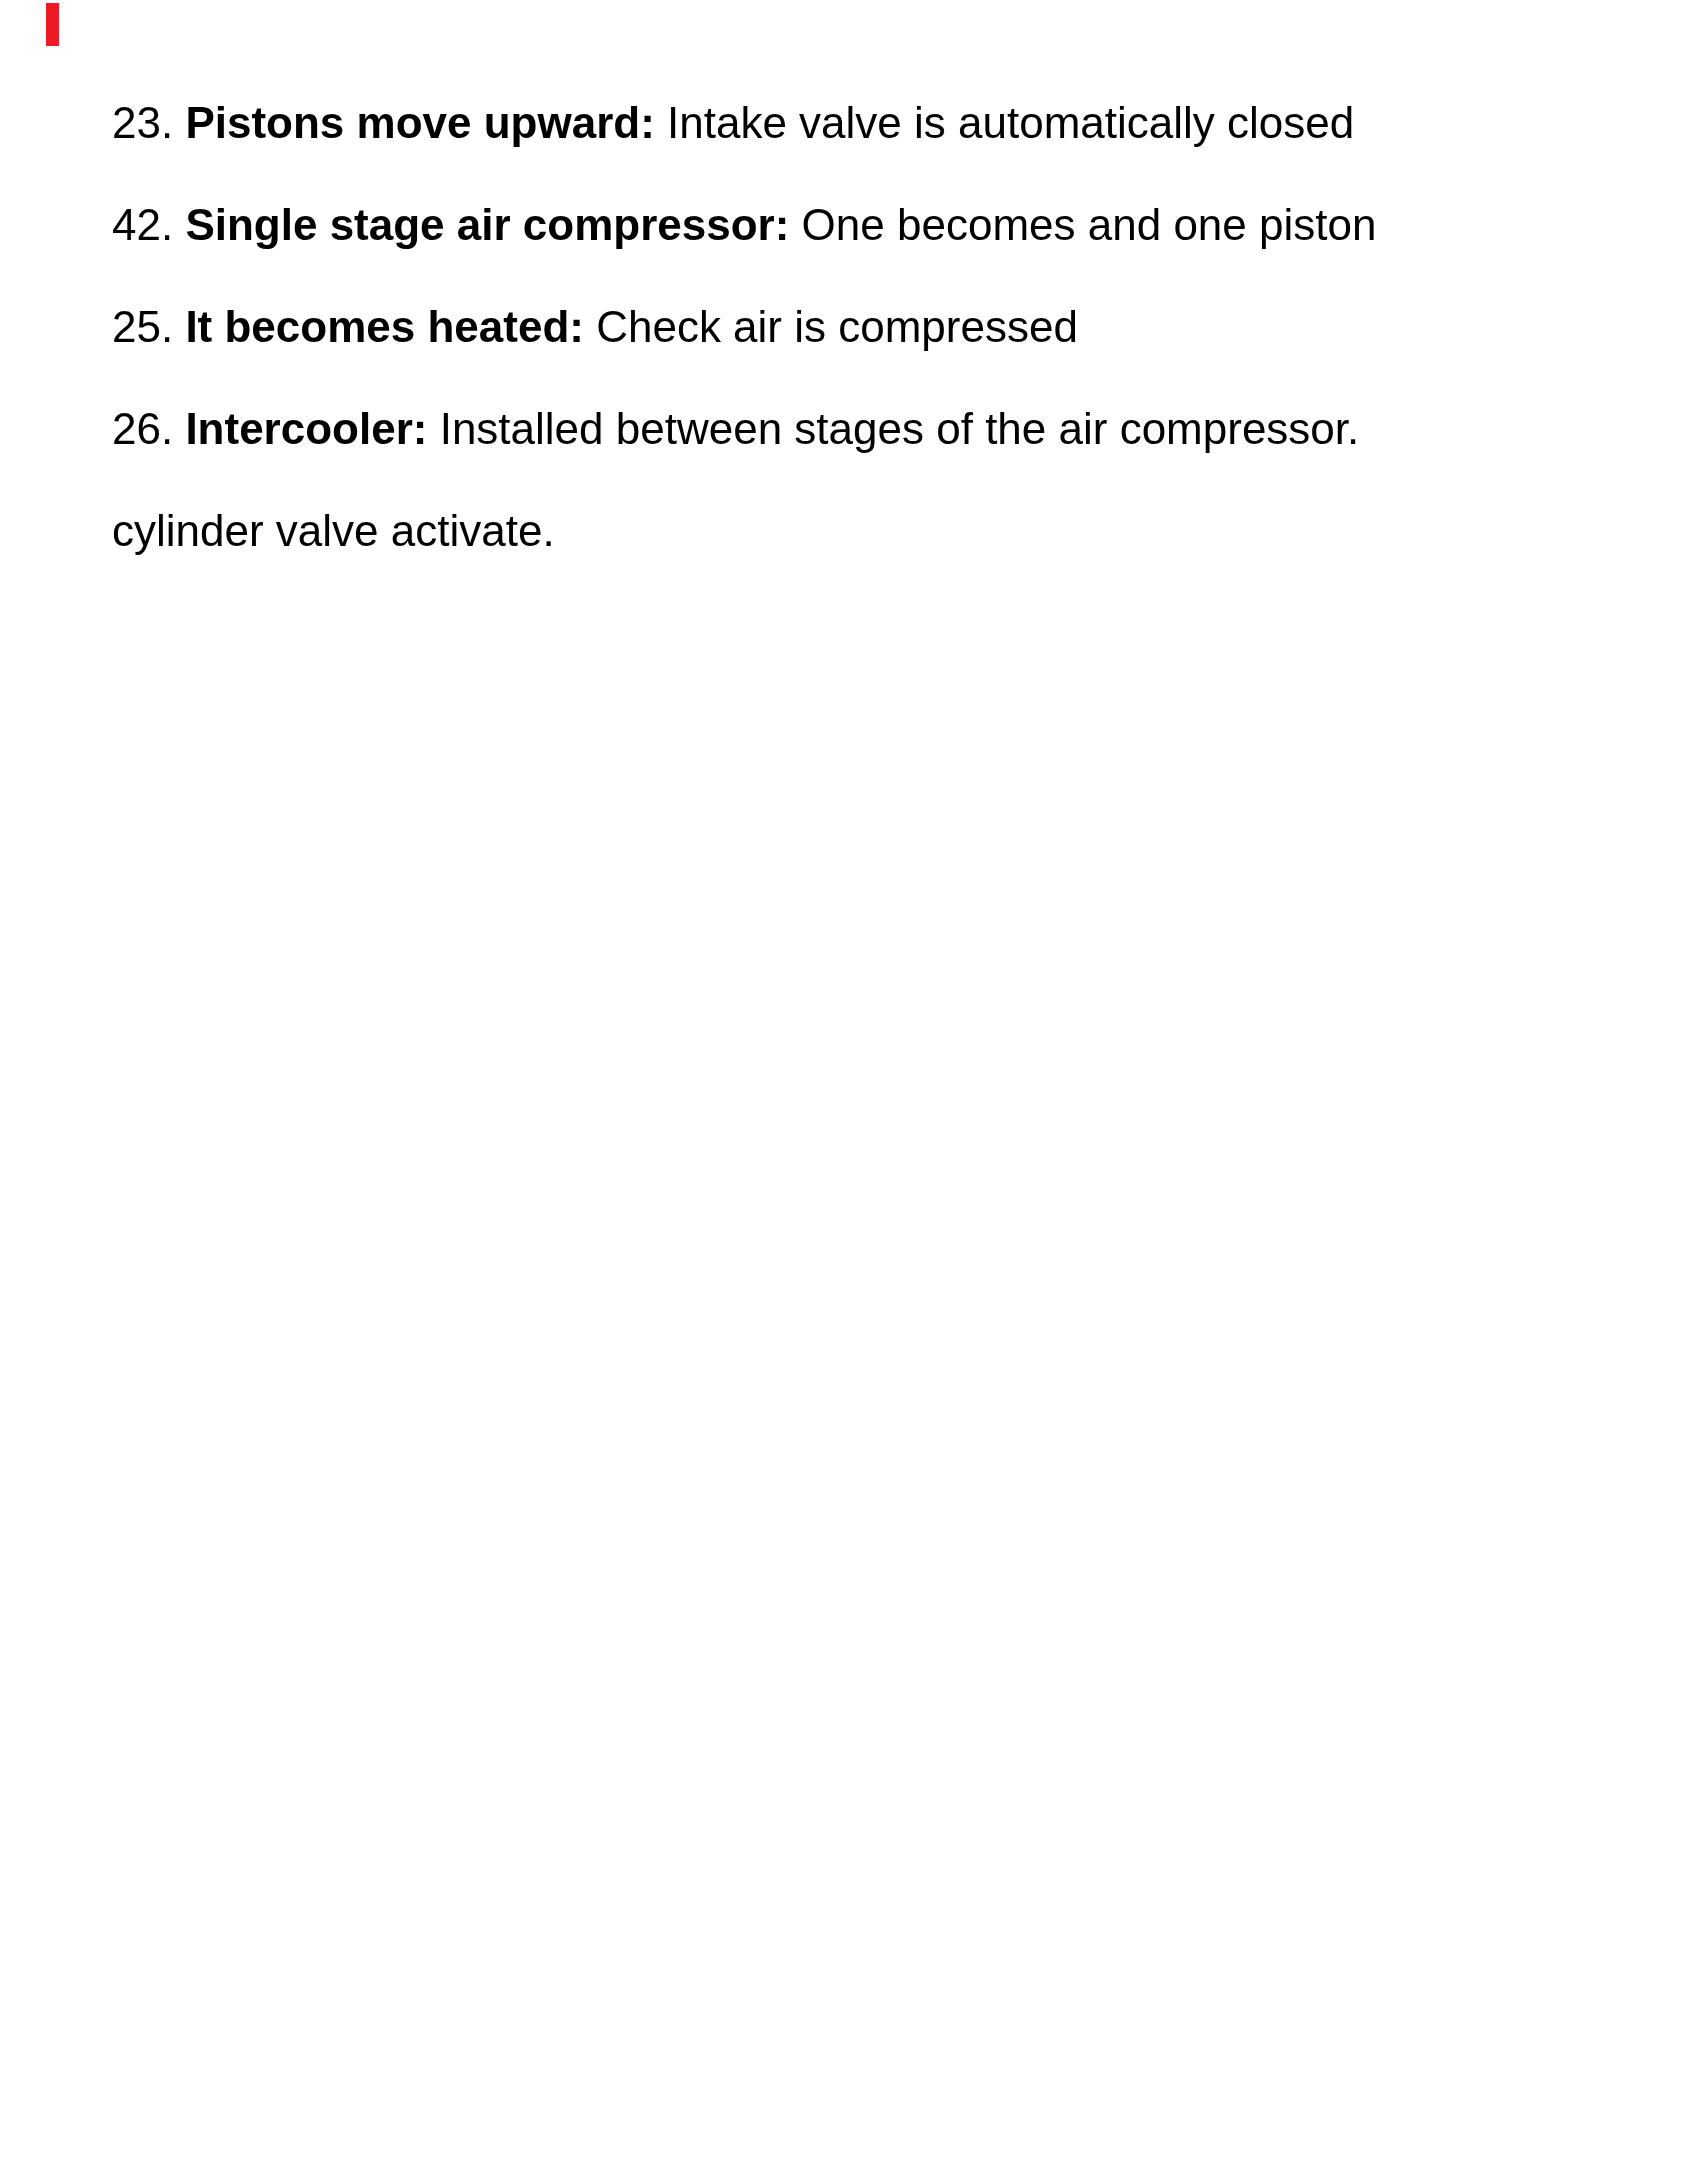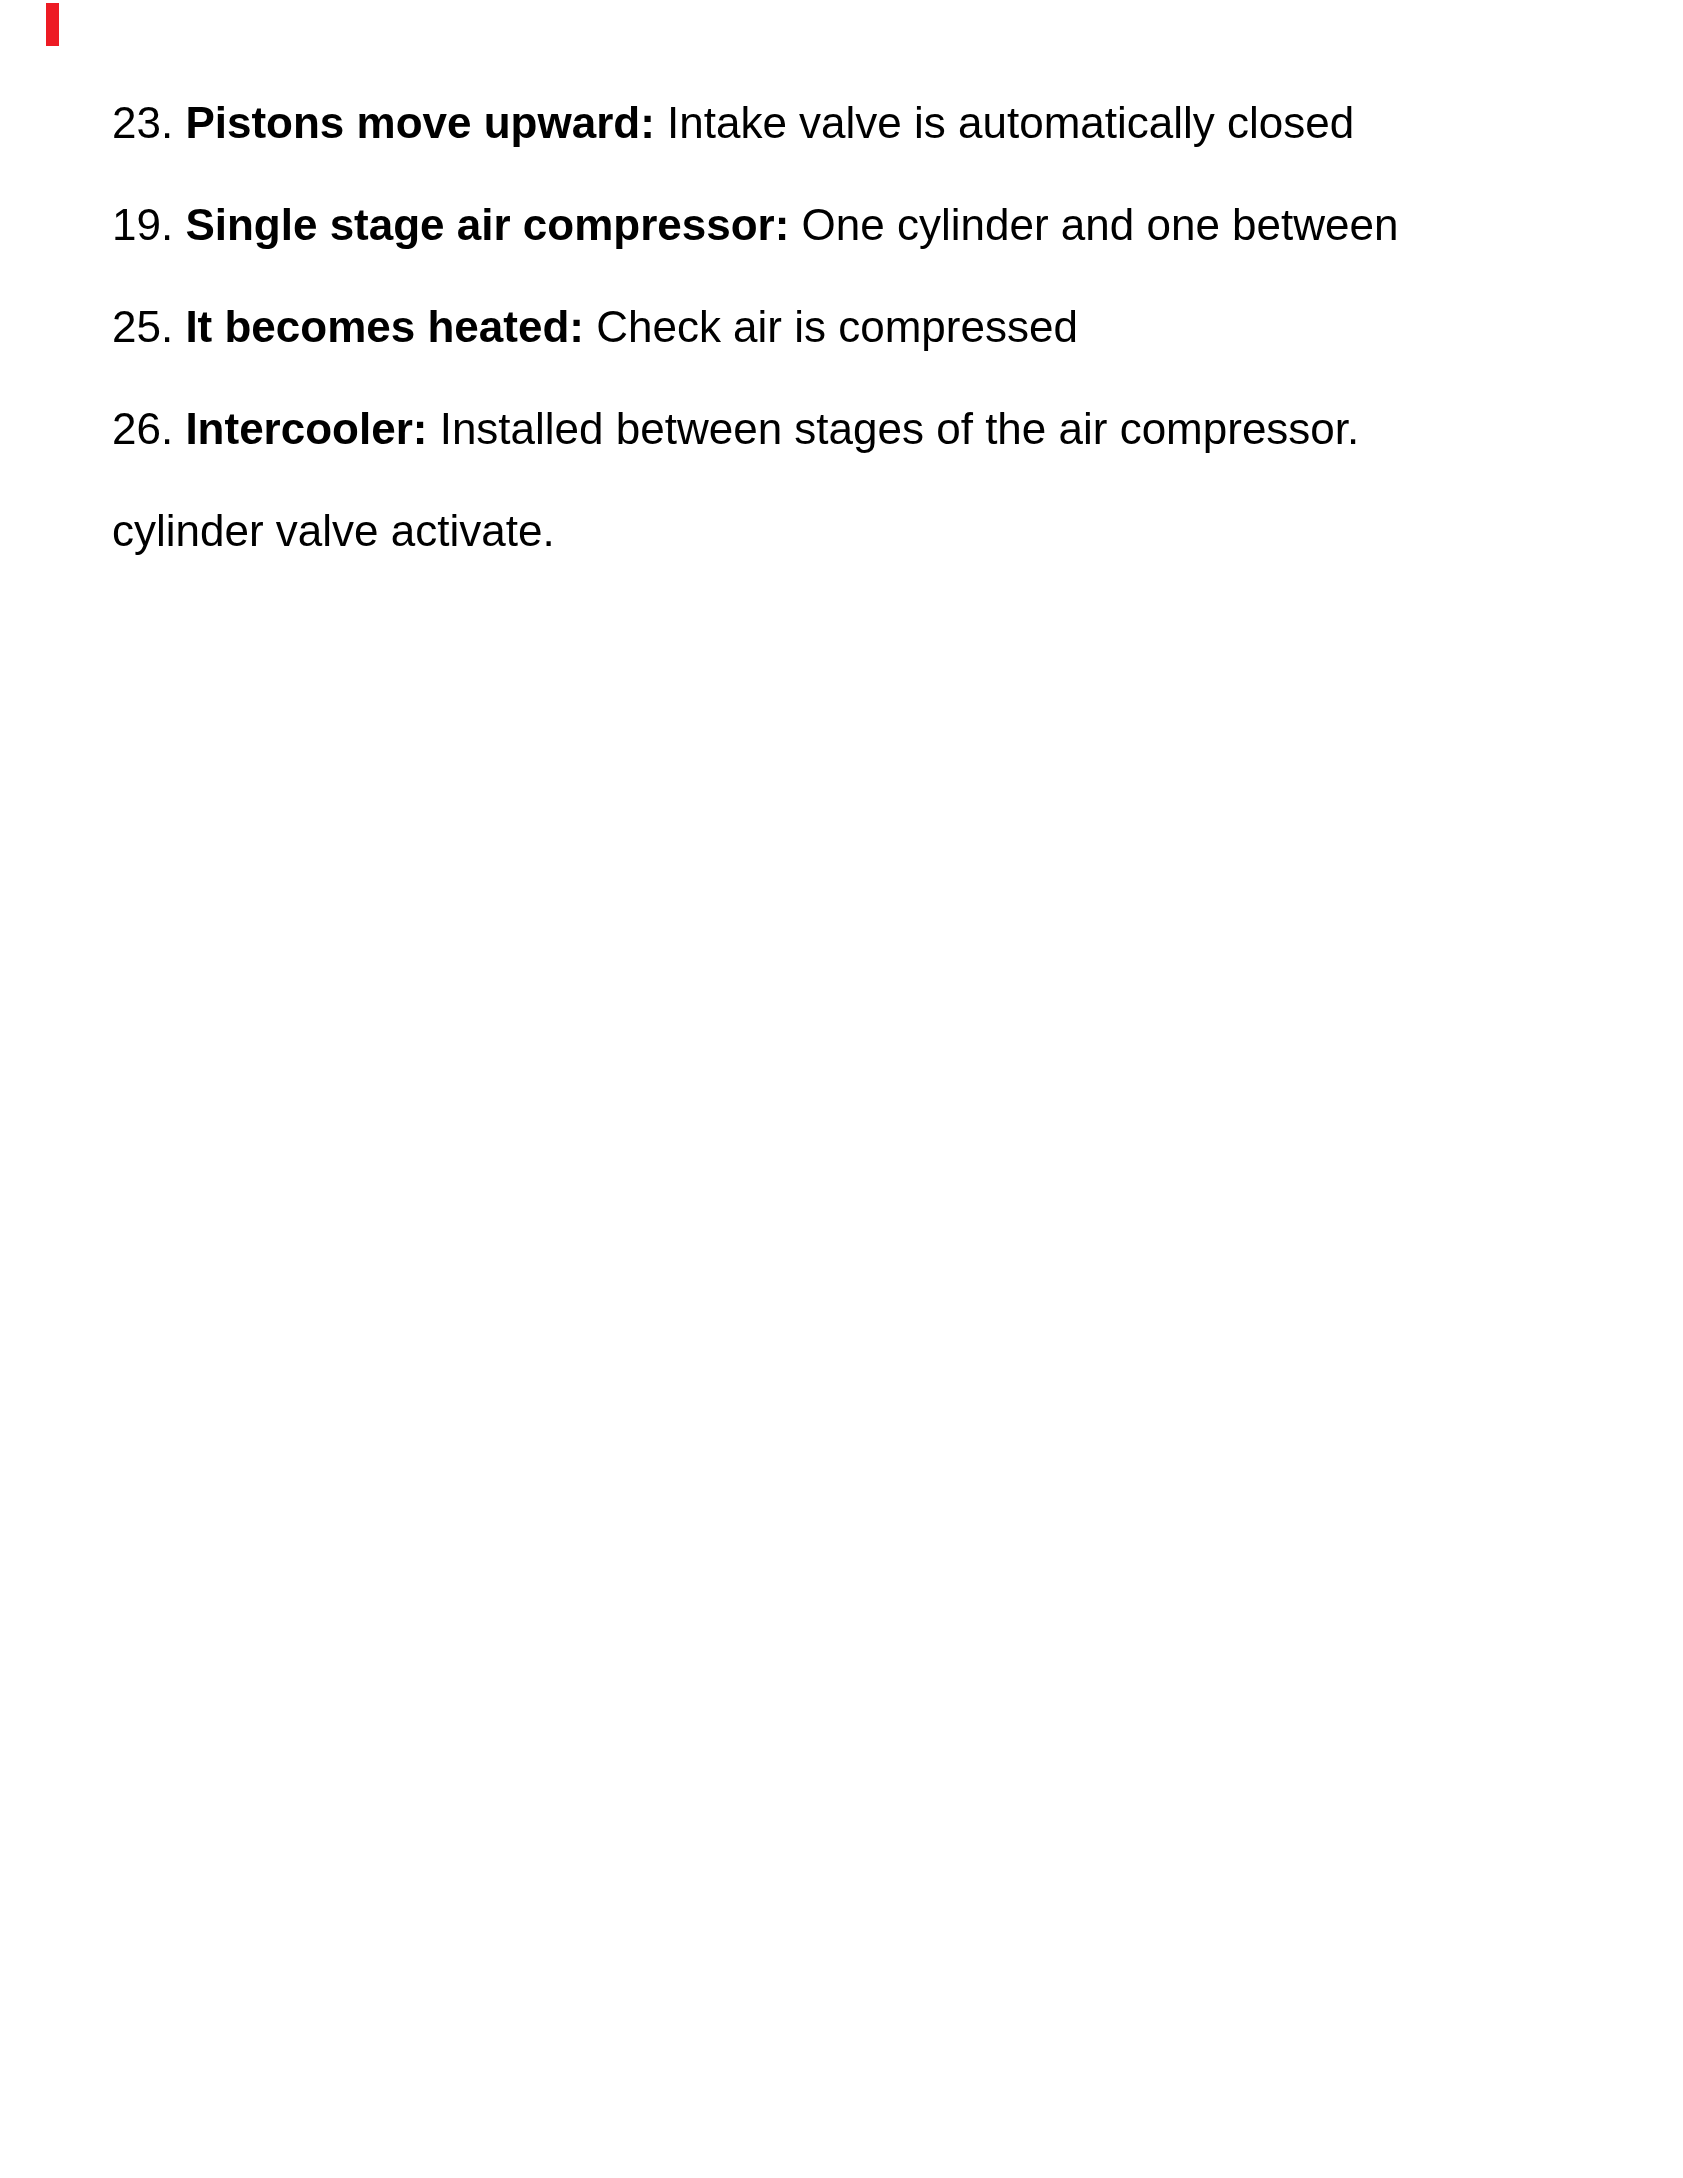--- a/index.html
+++ b/index.html
@@ -45,21 +45,21 @@
 <body>
 
 <div class="page">
 
   <div class="red-mark" style="background: rgb(237, 27, 36);"></div>
 
   <div class="content">
 
     <div class="line"><span class="num">23. </span><span class="term">Pistons move upward: </span><span class="def">Intake valve is automatically closed</span></div>
 
-    <div class="line"><span class="num">19. </span><span class="term">Single stage air compressor: </span><span class="def">One cylinder and one between</span></div>
+    <div class="line"><span class="num">42. </span><span class="term">Single stage air compressor: </span><span class="def">One becomes and one piston</span></div>
 
     <div class="line"><span class="num">25. </span><span class="term">It becomes heated: </span><span class="def">Check air is compressed</span></div>
 
     <div class="line"><span class="num">26. </span><span class="term">Intercooler: </span><span class="def">Installed between stages of the air compressor.</span></div>
 
 
 
     <div class="line"><span class="def">cylinder valve activate.</span></div>
 
   </div>

